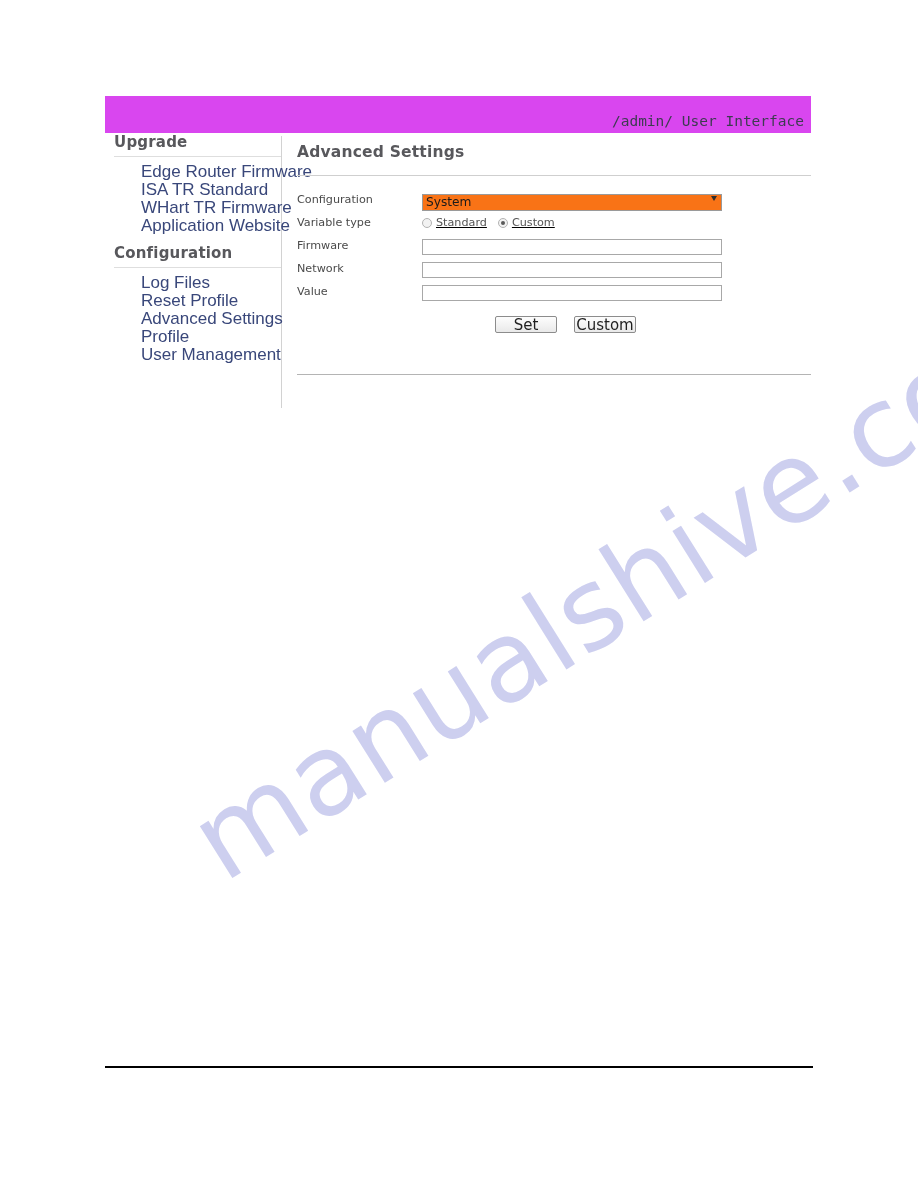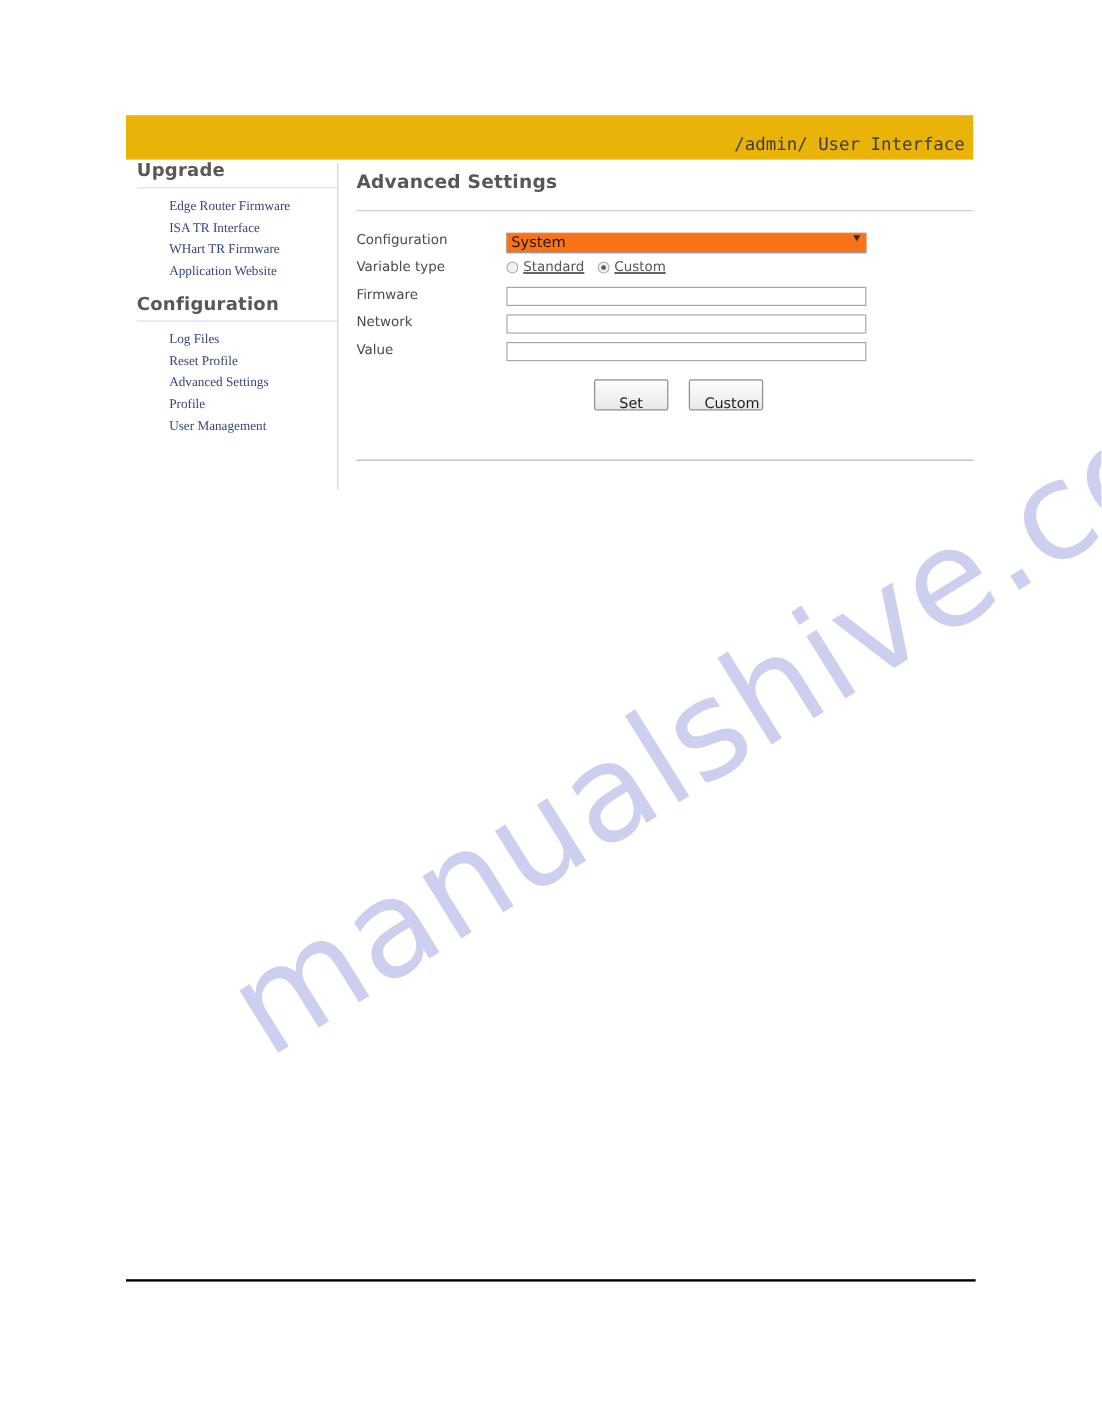--- a/index.html
+++ b/index.html
@@ -47,21 +47,21 @@
     opacity: 0.92;
   }
 
   
   #topbar {
     position: absolute;
     left: 105px;
     top: 96px;
     width: 706px;
     height: 37px;
-    background: #eab308;
+    background: #d946ef;
     z-index: 3;
   }
   #topbar .path {
     position: absolute;
     right: 7px;
     bottom: 4px;
     font-family: "DejaVu Sans Mono", "Liberation Mono", monospace;
     font-size: 14.5px;
     color: #3c3c50;
     letter-spacing: 0px;
@@ -114,22 +114,22 @@
     width: 167px;
   }
   .nav-links {
     list-style: none;
     margin: 0;
     padding: 9px 0 0 0;
   }
   .nav-links li { margin: 0; padding: 0; }
   .nav-link {
     display: block;
-    font-family: Liberation Serif, serif;
-    font-size: 11px;
+    font-family: Liberation Sans, sans-serif;
+    font-size: 17px;
     color: #39477a;
     text-decoration: none;
     padding: 0 0 6px 36px;
     line-height: 12px;
     white-space: nowrap;
   }
 
   .gap-after-links { height: 6px; }
 
   
@@ -263,24 +263,24 @@
     margin-left: 198px;
   }
   button.btn {
     width: 62px;
     height: 17px;
     box-sizing: border-box;
     border: 1px solid #8c8c8c;
     border-radius: 2px;
     background: linear-gradient(#fdfdfd, #e9e9e9);
     font-family: "DejaVu Sans", "Liberation Sans", sans-serif;
-    font-size: 12px;
+    font-size: 15px;
     color: #1f1f1f;
     line-height: 14px;
-    padding: 12px;
+    padding: 0;
     cursor: pointer;
   }
 
   #bottom-rule {
     position: absolute;
     left: 105px;
     top: 1066px;
     width: 708px;
     height: 2px;
     background: #000000;
@@ -305,21 +305,21 @@
     <nav id="sidebar">
 
       <div class="nav-group">
         <div class="nav-head">Upgrade</div>
         <div class="nav-rule"></div>
         <ul class="nav-links">
           <li>
               <a class="nav-link" href="#">Edge Router Firmware</a>
             </li>
           <li>
-              <a class="nav-link" href="#">ISA TR Interface</a>
+              <a class="nav-link" href="#">ISA TR Standard</a>
             </li>
           <li>
               <a class="nav-link" href="#">WHart TR Firmware</a>
             </li>
           <li>
               <a class="nav-link" href="#">Application Website</a>
             </li>
         </ul>
       </div>
 

